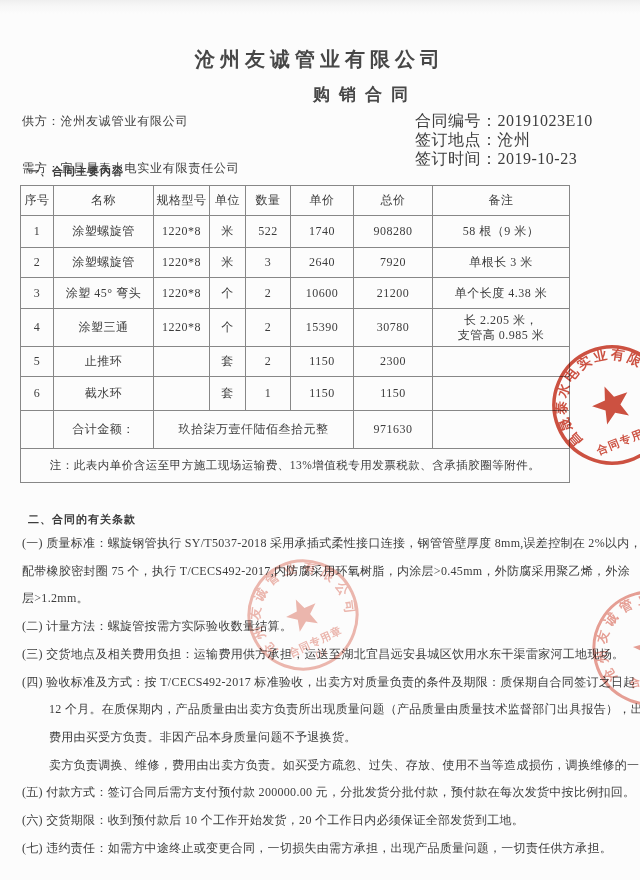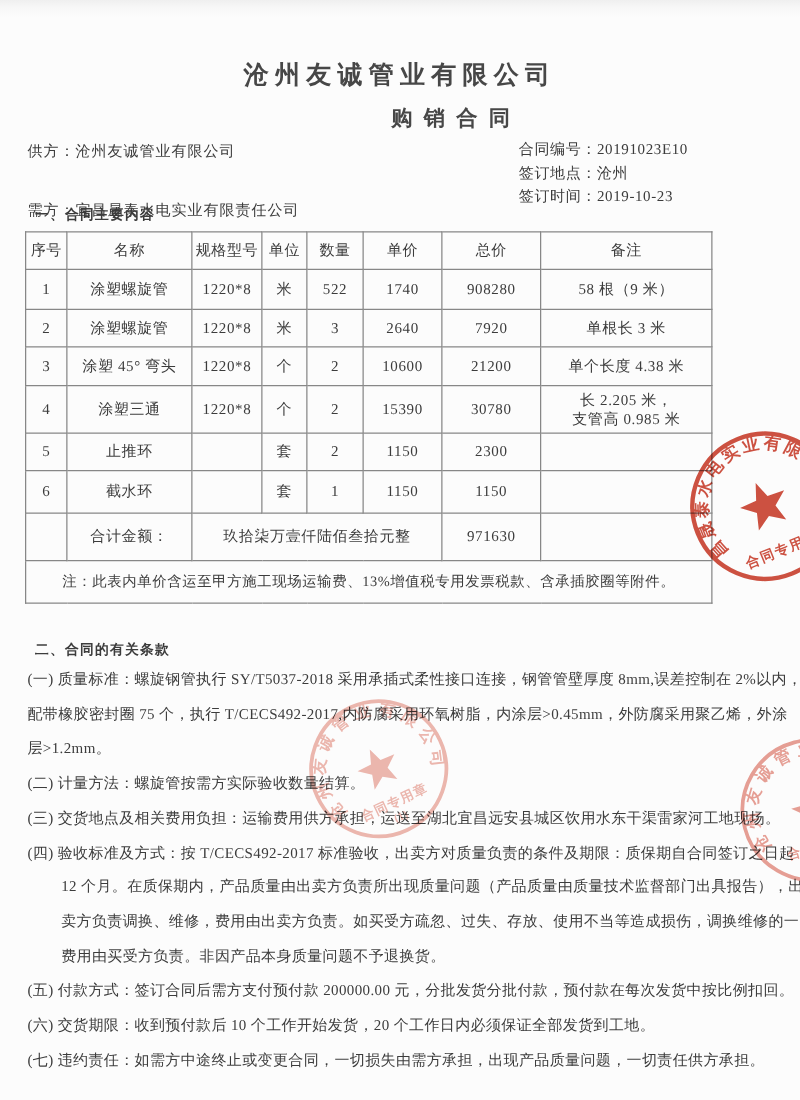--- a/index.html
+++ b/index.html
@@ -8,21 +8,21 @@
     background:linear-gradient(#efefef 0px,#f7f7f7 6px,#fcfcfc 14px,#fcfcfc 100%);
     font-family:"Liberation Serif","DejaVu Serif",serif;
     color:#3c3c3c;
   }
   .abs{position:absolute;}
   .doc-title{top:46px;left:0;width:100%;text-align:center;font-size:20px;font-weight:700;letter-spacing:5px;color:#474747;}
   .doc-subtitle{top:83px;left:0;width:100%;text-align:center;font-size:17px;font-weight:700;letter-spacing:9px;color:#474747;margin-left:45px;}
   .line{font-size:12px;letter-spacing:.8px;white-space:nowrap;}
   .party-supplier{top:113px;left:22px;}
   .party-buyer{top:160px;left:22px;}
-  .meta-line{font-size:12px;letter-spacing:.5px;white-space:nowrap;left:415px;}
+  .meta-line{font-size:16px;letter-spacing:.5px;white-space:nowrap;left:415px;}
   .meta-1{top:111px;} .meta-2{top:130px;} .meta-3{top:149px;}
   .sec-heading{font-size:11px;font-weight:600;letter-spacing:1px;left:28px;white-space:nowrap;}
   .sec1{top:164px;} .sec2{top:512px;}
   .attachment{top:487px;left:22px;}
 
   table.main{position:absolute;top:185px;left:20px;width:549px;border-collapse:collapse;table-layout:fixed;
     font-size:12px;color:#3c3c3c;}
   table.main th,table.main td{border:1px solid #878787;text-align:center;vertical-align:middle;
     padding:1px 2px;overflow:hidden;font-weight:normal;letter-spacing:.5px;}
   table.main{border:1px solid #6d6d6d;}
@@ -165,22 +165,22 @@
   <div class="abs sec-heading sec2">二、合同的有关条款</div>
 
   <div class="abs clauses">
       <div class="clause-line">(一) 质量标准：螺旋钢管执行 SY/T5037-2018 采用承插式柔性接口连接，钢管管壁厚度 8mm,误差控制在 2%以内，</div>
       <div class="clause-line">配带橡胶密封圈 75 个，执行 T/CECS492-2017,内防腐采用环氧树脂，内涂层&gt;0.45mm，外防腐采用聚乙烯，外涂</div>
       <div class="clause-line">层&gt;1.2mm。</div>
       <div class="clause-line">(二) 计量方法：螺旋管按需方实际验收数量结算。</div>
       <div class="clause-line">(三) 交货地点及相关费用负担：运输费用供方承担，运送至湖北宜昌远安县城区饮用水东干渠雷家河工地现场。</div>
       <div class="clause-line">(四) 验收标准及方式：按 T/CECS492-2017 标准验收，出卖方对质量负责的条件及期限：质保期自合同签订之日起</div>
       <div class="clause-line ind">12 个月。在质保期内，产品质量由出卖方负责所出现质量问题（产品质量由质量技术监督部门出具报告），出</div>
+      <div class="clause-line ind">费用由买受方负责。非因产品本身质量问题不予退换货。</div>
       <div class="clause-line ind">卖方负责调换、维修，费用由出卖方负责。如买受方疏忽、过失、存放、使用不当等造成损伤，调换维修的一</div>
-      <div class="clause-line ind">费用由买受方负责。非因产品本身质量问题不予退换货。</div>
       <div class="clause-line">(五) 付款方式：签订合同后需方支付预付款 200000.00 元，分批发货分批付款，预付款在每次发货中按比例扣回。</div>
       <div class="clause-line">(六) 交货期限：收到预付款后 10 个工作开始发货，20 个工作日内必须保证全部发货到工地。</div>
       <div class="clause-line">(七) 违约责任：如需方中途终止或变更合同，一切损失由需方承担，出现产品质量问题，一切责任供方承担。</div>
     </div>
 
   <svg class="stamp stamp-a" width="150" height="150" viewBox="0 0 150 150">
     <defs>
         <path id="arcA" d="M35.2,98 A46,46 0 1 1 114.8,98"></path>
       </defs>
     <circle cx="75" cy="75" r="58" fill="none" stroke="currentColor" stroke-width="3.5"></circle>

